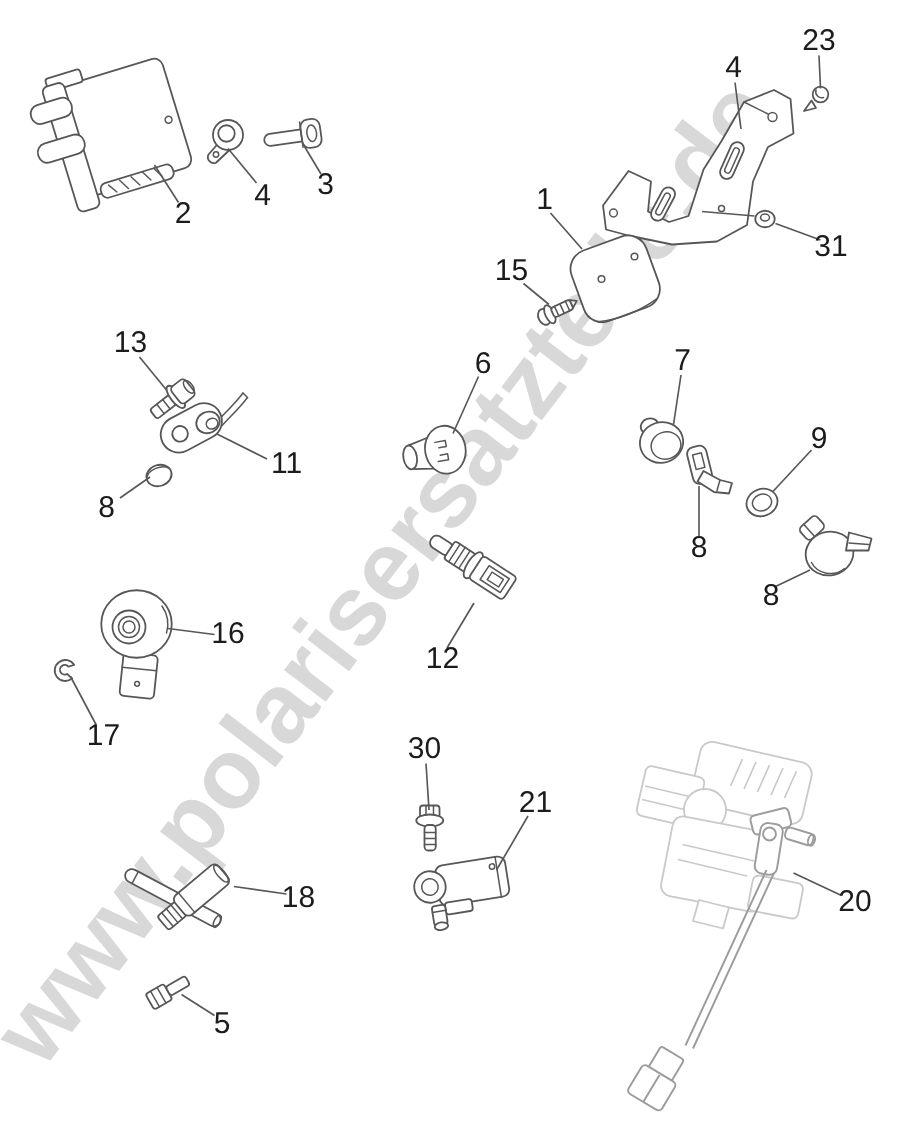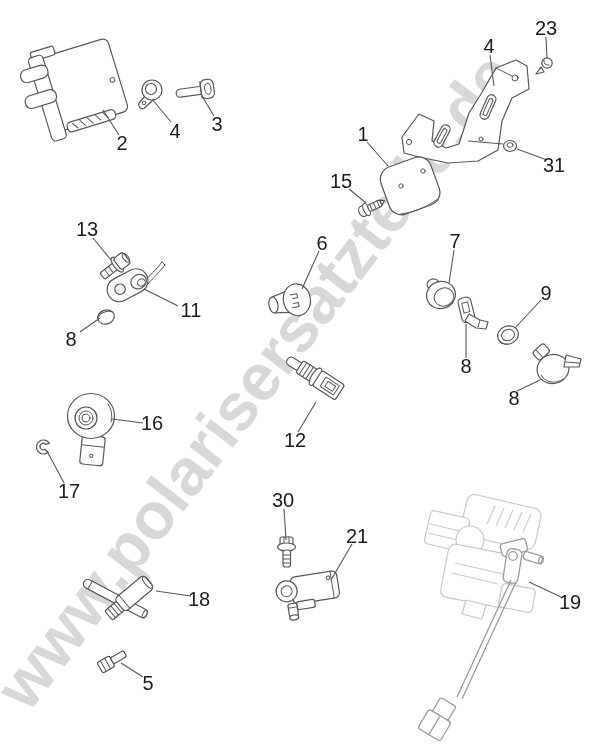--- a/index.html
+++ b/index.html
@@ -324,19 +324,19 @@
   <div class="co" style="left:546px;top:293px">9</div>
   <div class="co" style="left:71px;top:339px">8</div>
   <div class="co" style="left:191px;top:310px">11</div>
   <div class="co" style="left:295px;top:440px">12</div>
   <div class="co" style="left:87px;top:229px">13</div>
   <div class="co" style="left:489px;top:46px">4</div>
   <div class="co" style="left:341px;top:181px">15</div>
   <div class="co" style="left:152px;top:423px">16</div>
   <div class="co" style="left:69px;top:491px">17</div>
   <div class="co" style="left:199px;top:599px">18</div>
-  <div class="co" style="left:570px;top:602px">19</div>
+  <div class="co" style="left:570px;top:602px">20</div>
   <div class="co" style="left:283px;top:500px">30</div>
   <div class="co" style="left:357px;top:536px">21</div>
   <div class="co" style="left:554px;top:165px">31</div>
   <div class="co" style="left:546px;top:28px">23</div>
 
 </div>
 
 </body></html>

